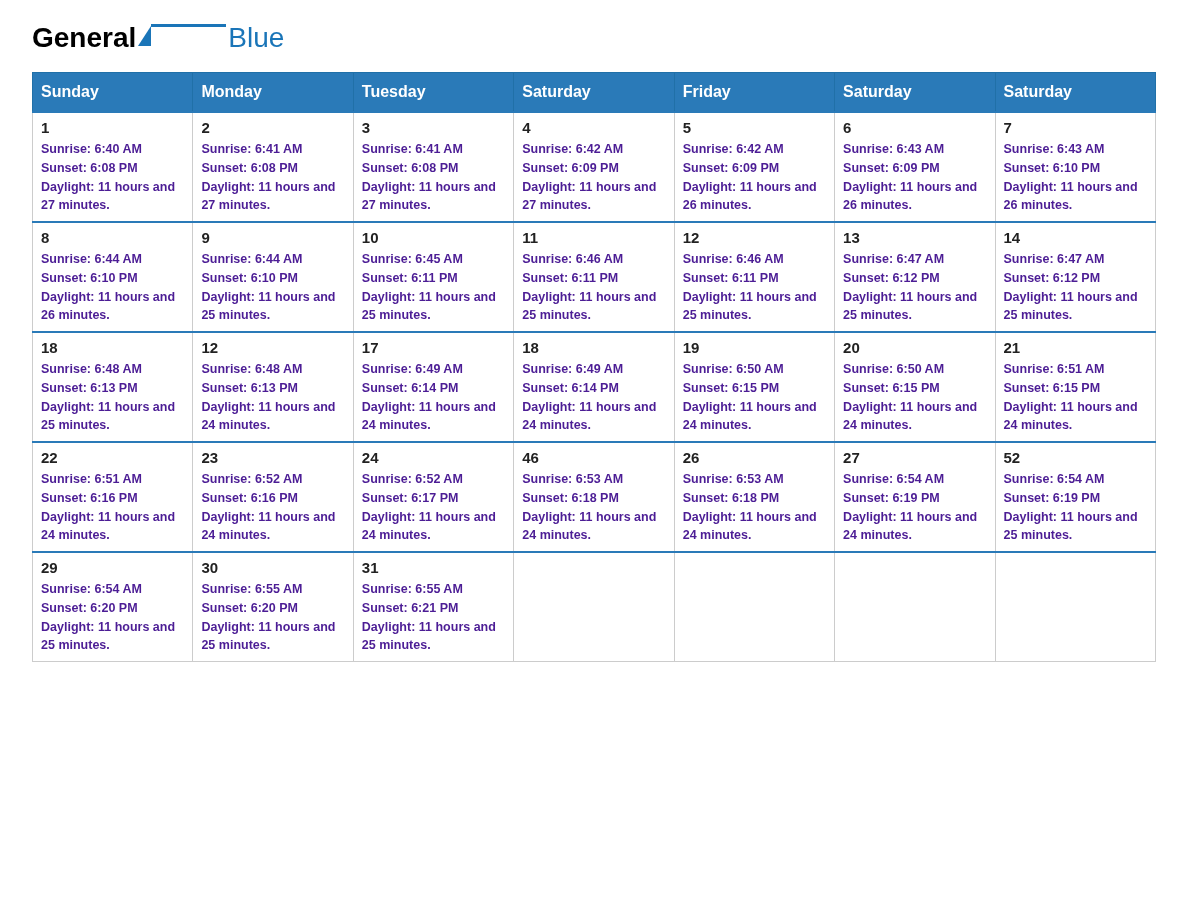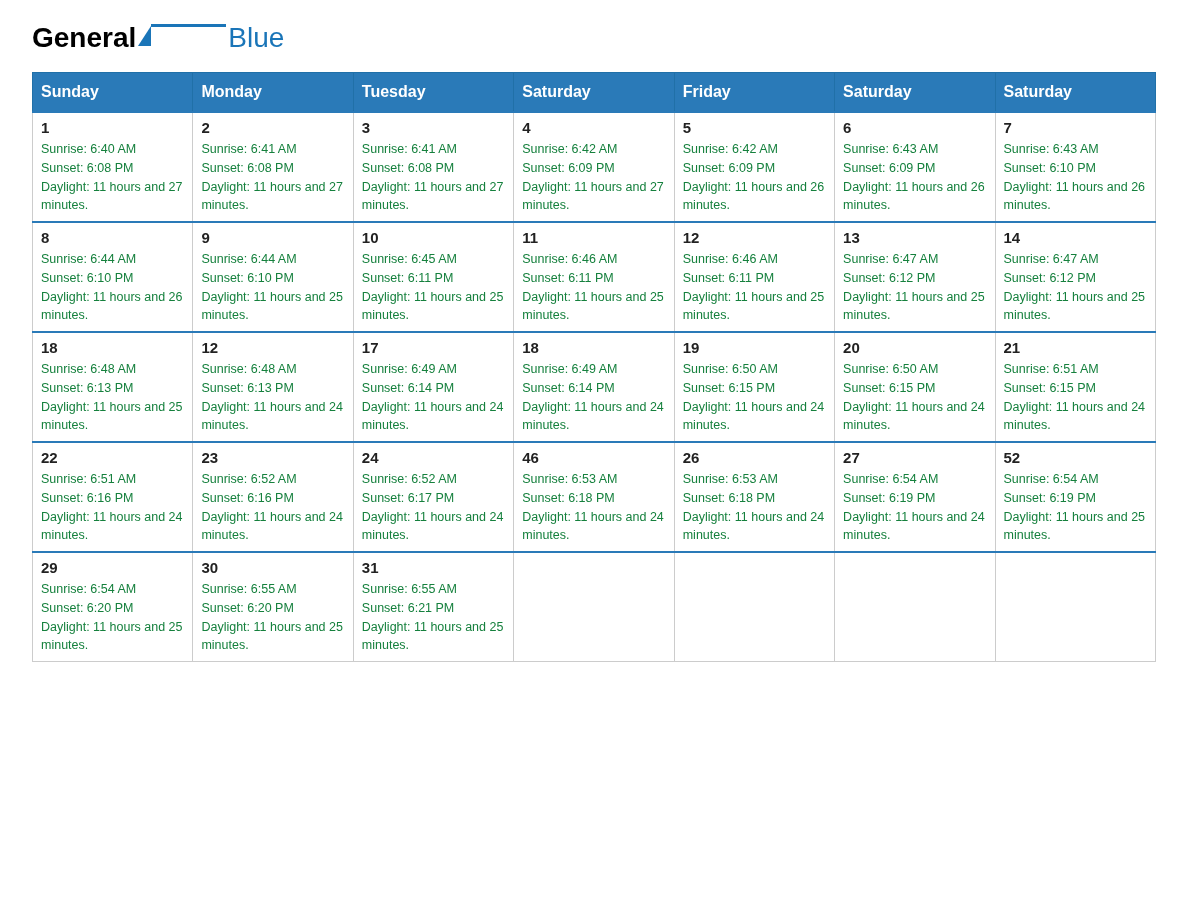--- a/index.html
+++ b/index.html
@@ -73,22 +73,23 @@
       width: 14.28%;
       background: #fff;
     }
     .day-number {
       font-size: 15px;
       font-weight: bold;
       margin-bottom: 4px;
     }
     .day-info {
       font-size: 12.5px;
-      color: #15803d;
+      color: #4c1d95;
       line-height: 1.5;
+      font-weight: bold;
     }
     .empty-cell {
       background: #fff;
     }
     tr.week-row td {
       border-top: 2px solid #2a7ab8;
     }
   </style>
 </head>
 <body>

